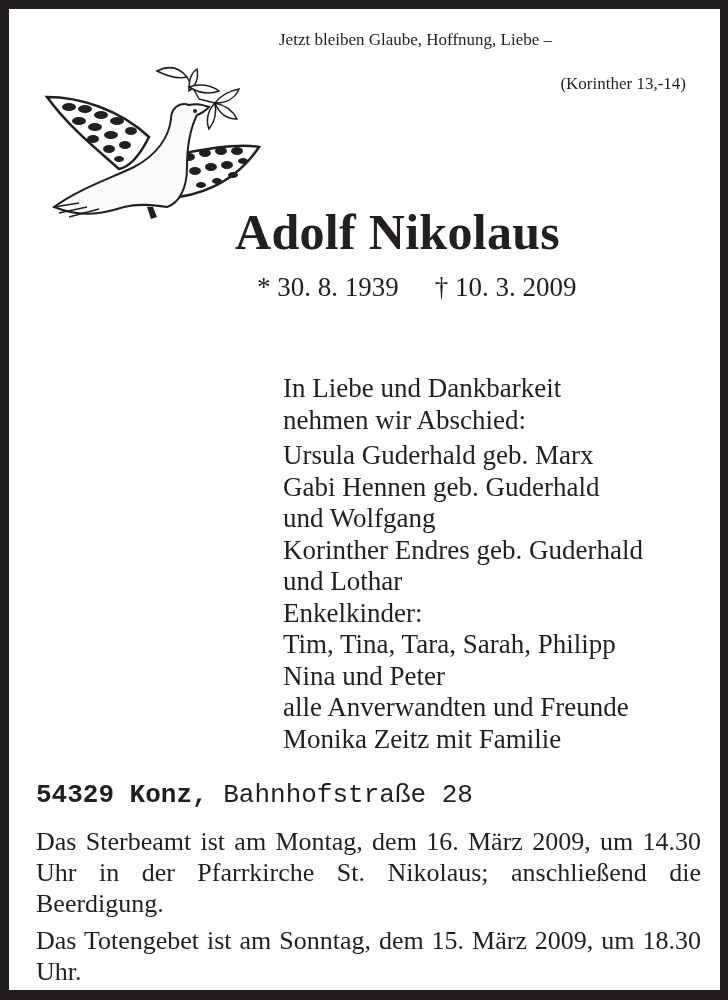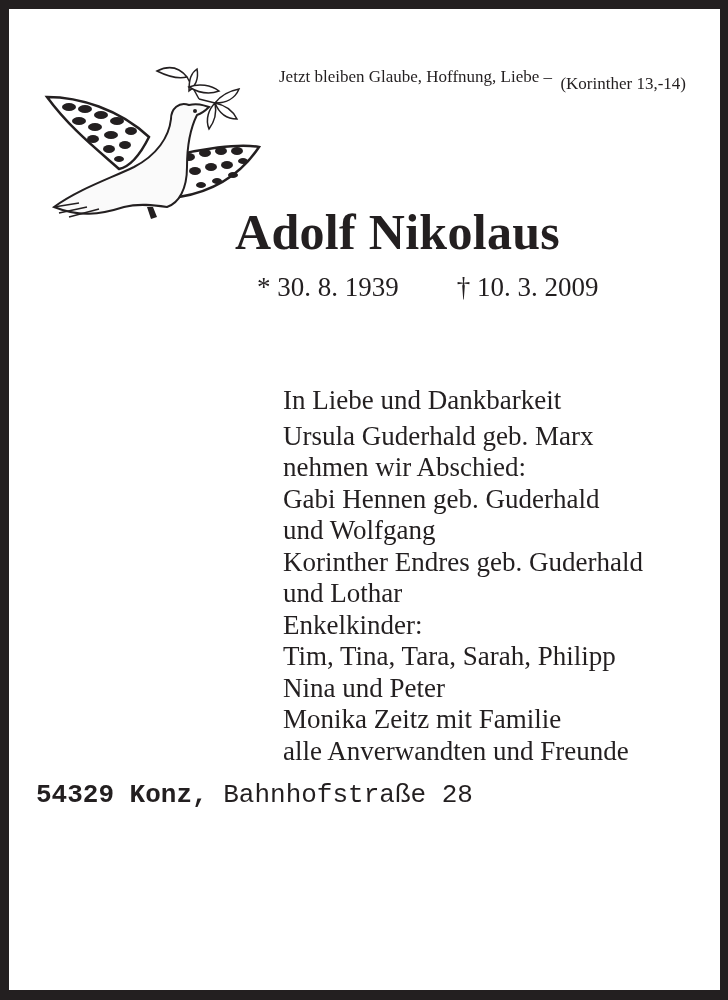--- a/index.html
+++ b/index.html
@@ -9,27 +9,27 @@
       box-sizing: border-box;
       border-top: 9px solid #231f20;
       border-left: 9px solid #231f20;
       border-right: 8px solid #231f20;
       border-bottom: 10px solid #231f20;
       background: #ffffff;
       font-family: "DejaVu Serif", "Liberation Serif", serif;
       color: #231f20;
     }
     .abs { position: absolute; white-space: nowrap; }
-    .quote { left: 270px; top: 21px; font-size: 17px; line-height: 20px; font-family: "Liberation Serif", serif; margin-top: 37px; }
+    .quote { left: 270px; top: 21px; font-size: 17px; line-height: 20px; font-family: "Liberation Serif", serif; }
     .quote-ref { right: 34px; top: 64px; font-size: 17px; line-height: 22px; font-family: "Liberation Serif", serif; }
     .dove { left: 30px; top: 48px; width: 230px; height: 180px; }
     .name { left: 226px; top: 193px; font-size: 50px; font-weight: bold; line-height: 60px; font-family: "Liberation Serif", serif; letter-spacing: 0.3px; }
     .dates { left: 248px; top: 262px; font-size: 27px; line-height: 32px; font-family: "Liberation Serif", serif; }
-    .dates .death { margin-left: 58px; }
-    .family { left: 274px; top: 376px; font-size: 27px; font-family: "Liberation Serif", serif; }
+    .dates .death { margin-left: 36px; }
+    .family { left: 274px; top: 364px; font-size: 27px; font-family: "Liberation Serif", serif; }
     .family .line { line-height: 31.5px; display: block; }
     .family .gap { margin-top: 4px; }
     .address { left: 27px; top: 770px; font-size: 26px; line-height: 32px; font-family: Liberation Mono, monospace; }
     .address b { font-weight: bold; }
     .service { left: 27px; top: 817px; width: 665px; font-size: 26px; font-family: "Liberation Serif", serif; white-space: normal; }
     .service p { margin: 0; line-height: 31px; text-align: justify; }
     .service p + p { margin-top: 6px; }
   </style>
 </head>
 <body>
@@ -97,31 +97,35 @@
     <path d="M108 150 L112 162 L118 160 L114 150 Z" fill="#231f20"></path>
   </svg>
 
   <div class="abs name">Adolf Nikolaus</div>
   <div class="abs dates">
     <span>* 30. 8. 1939</span><span class="death">† 10. 3. 2009</span>
   </div>
 
   <div class="abs family">
     <span class="line">In Liebe und Dankbarkeit</span>
+    <span class="line">nehmen wir Abschied:</span>
     <span class="line gap">Ursula Guderhald geb. Marx</span>
-    <span class="line">nehmen wir Abschied:</span>
     <span class="line">Gabi Hennen geb. Guderhald</span>
     <span class="line">und Wolfgang</span>
     <span class="line">Korinther Endres geb. Guderhald</span>
     <span class="line">und Lothar</span>
     <span class="line">Enkelkinder:</span>
     <span class="line">Tim, Tina, Tara, Sarah, Philipp</span>
     <span class="line">Nina und Peter</span>
+    <span class="line">alle Anverwandten und Freunde</span>
     <span class="line">Monika Zeitz mit Familie</span>
-    <span class="line">alle Anverwandten und Freunde</span>
   </div>
 
   <div class="abs address">
     <b>54329 Konz,</b> <span>Bahnhofstraße 28</span>
   </div>
 
+  <div class="abs service">
+    <p>Das Sterbeamt ist am Montag, dem 16. März 2009, um 14.30 Uhr in der Pfarrkirche St. Nikolaus; anschließend die Beerdigung.</p>
+    <p>Das Totengebet ist am Sonntag, dem 15. März 2009, um 18.30 Uhr.</p>
+  </div>
 
 </div>
 
 </body></html>

